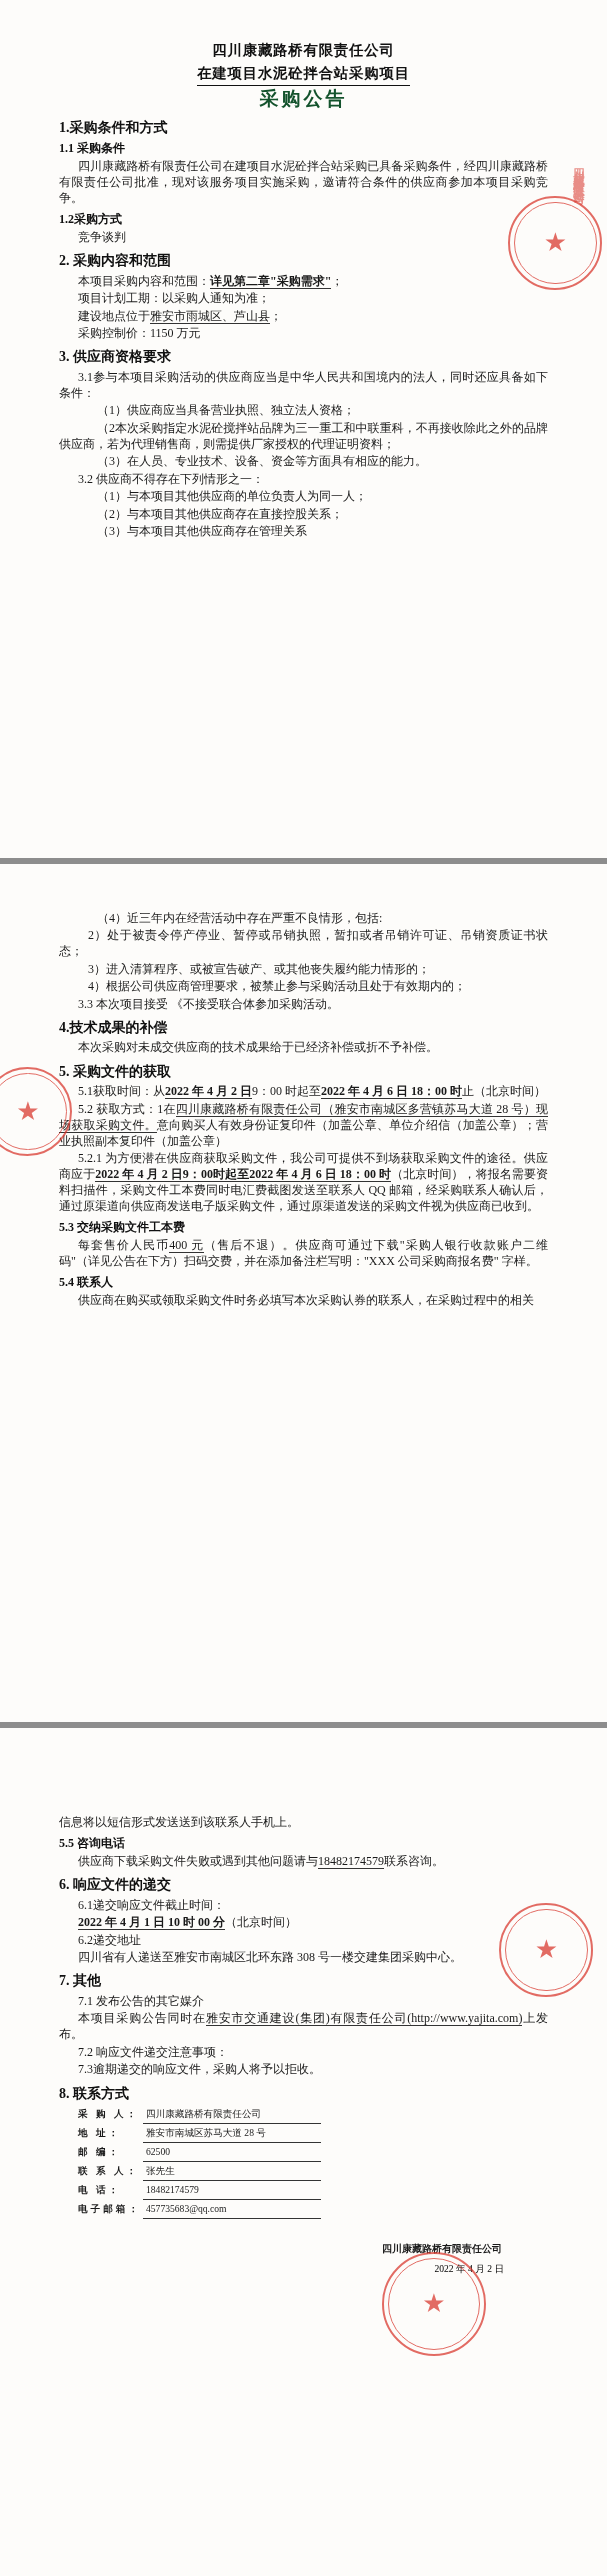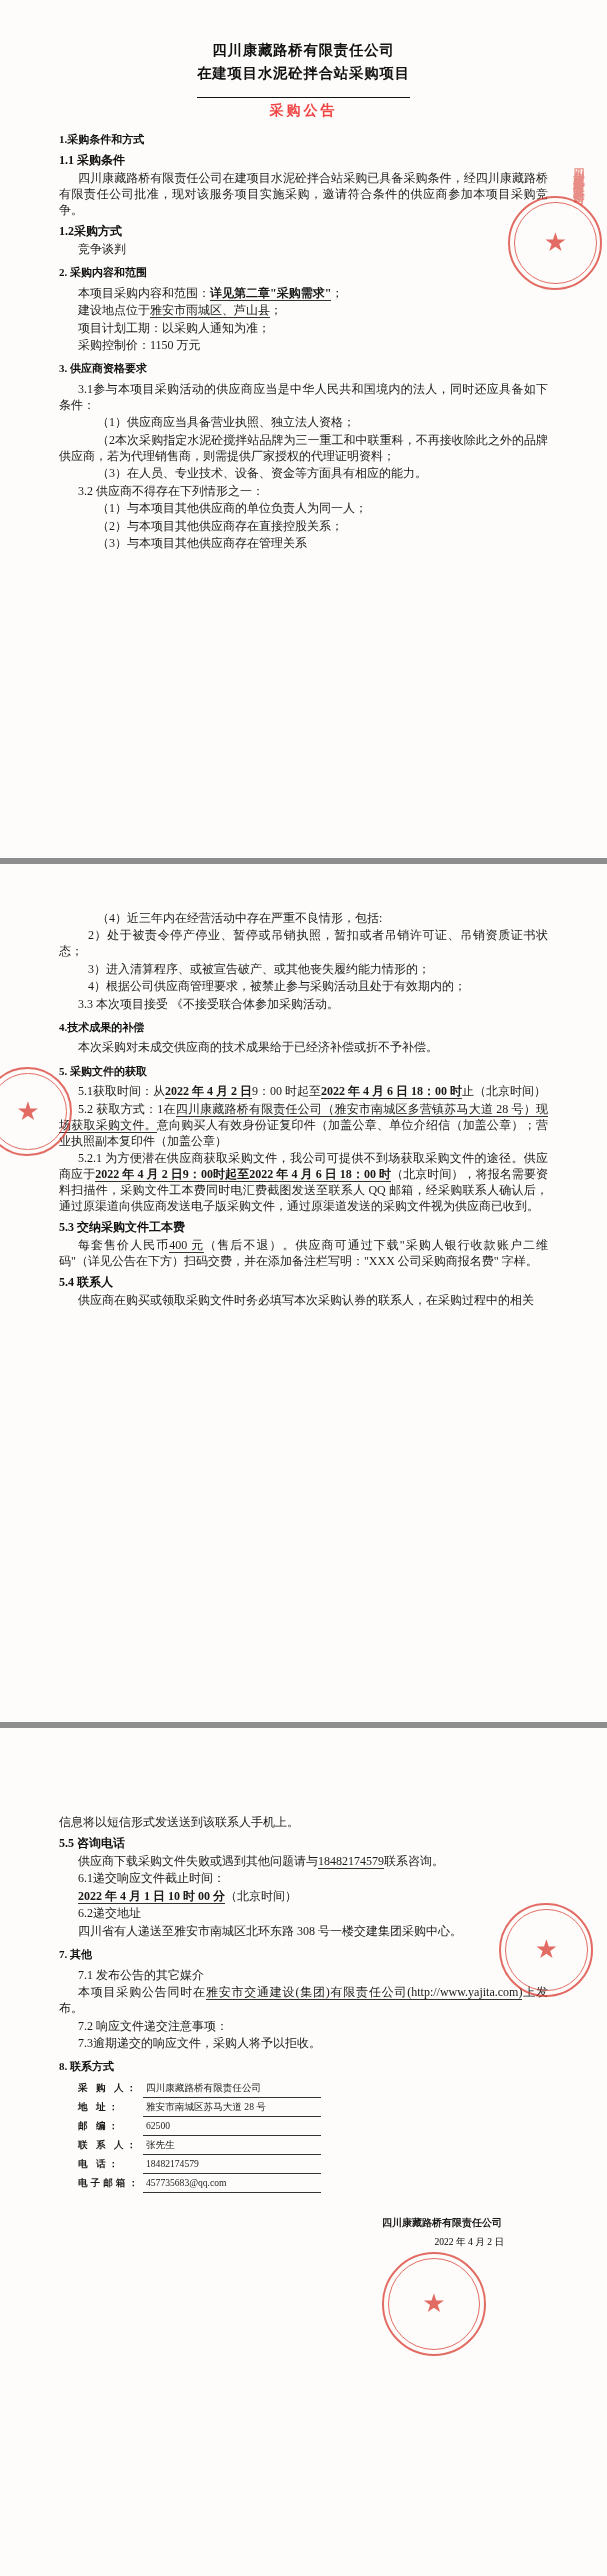--- a/index.html
+++ b/index.html
@@ -18,32 +18,32 @@
   .sep{height:6px;background:#8d8d8d;}
 
   .doc-title{
     text-align:center;
     font-size:14.4px;
     font-weight:bold;
     line-height:23px;
     letter-spacing:0.8px;
     color:#111;
   }
-  .doc-title .u{border-bottom:1.1px solid #111;display:inline-block;padding-bottom:12px;}
+  .doc-title .u{border-bottom:1.1px solid #111;display:inline-block;padding-bottom:0;}
   .doc-sub{
     text-align:center;
-    font-size:14px;
+    font-size:19px;
     font-weight:bold;
     line-height:26px;
     letter-spacing:3px;
-    color:#ef4444;
+    color:#14532d;
     margin-bottom:4.6px;
   }
   h2.sec{
-    font-size:11px;
+    font-size:14px;
     font-weight:bold;
     color:#111;
     margin:8.3px 0 4.6px 0;
     line-height:15px;
   }
   h3.sub{
     font-size:12px;
     font-weight:bold;
     color:#111;
     margin:6px 0 2.3px 0;
@@ -120,24 +120,24 @@
     <h2 class="sec">1.采购条件和方式</h2>
     <h3 class="sub">1.1 采购条件</h3>
     <p class="t">四川康藏路桥有限责任公司在建项目水泥砼拌合站采购已具备采购条件，经四川康藏路桥有限责任公司批准，现对该服务项目实施采购，邀请符合条件的供应商参加本项目采购竞争。</p>
     <h3 class="sub">1.2采购方式</h3>
     <p class="t">竞争谈判</p>
 
     <h2 class="sec">2. 采购内容和范围</h2>
     <p class="t">
       <span>本项目采购内容和范围：</span><span class="ub">详见第二章"采购需求"</span><span>；</span>
     </p>
+    <p class="t">项目计划工期：以采购人通知为准；</p>
     <p class="t">
       <span>建设地点位于</span><span class="u">雅安市雨城区、芦山县</span><span>；</span>
     </p>
-    <p class="t">项目计划工期：以采购人通知为准；</p>
     <p class="t">采购控制价：1150 万元</p>
 
     <h2 class="sec">3. 供应商资格要求</h2>
     <p class="t">3.1参与本项目采购活动的供应商应当是中华人民共和国境内的法人，同时还应具备如下条件：</p>
     <p class="t i2">（1）供应商应当具备营业执照、独立法人资格；</p>
     <p class="t i2">（2本次采购指定水泥砼搅拌站品牌为三一重工和中联重科，不再接收除此之外的品牌供应商，若为代理销售商，则需提供厂家授权的代理证明资料；</p>
     <p class="t i2">（3）在人员、专业技术、设备、资金等方面具有相应的能力。</p>
     <p class="t">3.2 供应商不得存在下列情形之一：</p>
     <p class="t i2">（1）与本项目其他供应商的单位负责人为同一人；</p>
     <p class="t i2">（2）与本项目其他供应商存在直接控股关系；</p>
@@ -197,20 +197,21 @@
       <div class="ring"></div>
       <div class="star">★</div>
     </div>
 
     <p class="t t0">信息将以短信形式发送送到该联系人手机上。</p>
     <h3 class="sub">5.5 咨询电话</h3>
     <p class="t">
       <span>供应商下载采购文件失败或遇到其他问题请与</span><span class="u">18482174579</span><span>联系咨询。</span>
     </p>
 
+    <h2 class="sec">6. 响应文件的递交</h2>
     <p class="t">6.1递交响应文件截止时间：</p>
     <p class="t">
       <span class="ub">2022 年 4 月 1 日 10 时 00 分</span><span>（北京时间）</span>
     </p>
     <p class="t">6.2递交地址</p>
     <p class="t">四川省有人递送至雅安市南城区北环东路 308 号一楼交建集团采购中心。</p>
 
     <h2 class="sec">7. 其他</h2>
     <p class="t">7.1 发布公告的其它媒介</p>
     <p class="t">

